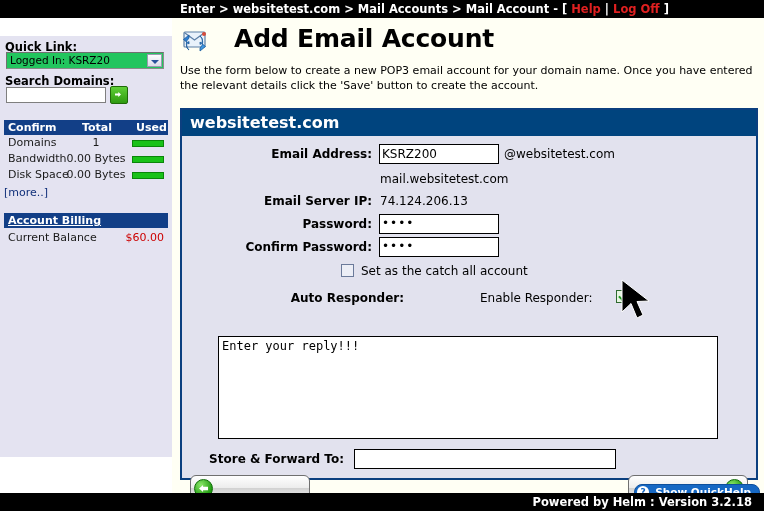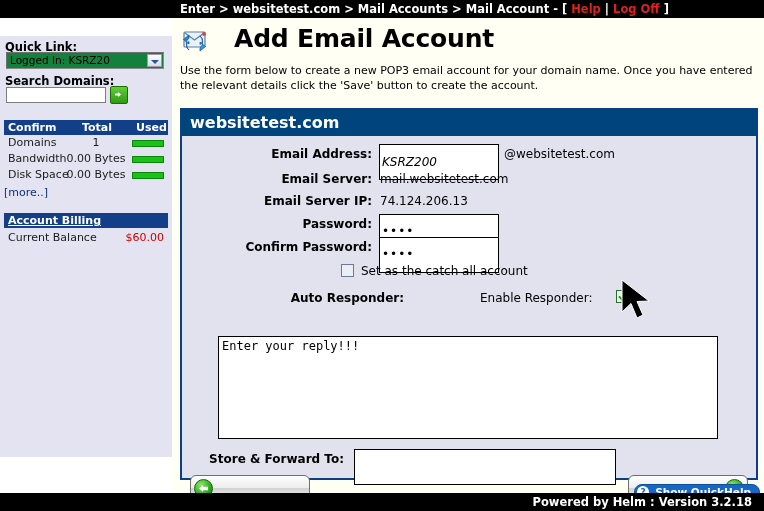--- a/index.html
+++ b/index.html
@@ -50,21 +50,21 @@
     font-family: "DejaVu Sans", sans-serif;
     font-size: 11.5px;
     font-weight: bold;
     color: #000;
   }
   .quicklink-label { position: absolute; left: 5px; top: 4px; }
   .quicklink-select {
     position: absolute; left: 6px; top: 16px;
     width: 158px; height: 17px;
     box-sizing: border-box;
-    background: #15803d;
+    background: #22c55e;
     border: 1px solid #8b8b8b;
     border-top-color:#707070; border-left-color:#707070;
     font-family: "DejaVu Sans", sans-serif;
     font-size: 10.5px;
     line-height: 15px;
     color: #000;
     padding-left: 3px;
     white-space: nowrap;
     overflow: hidden;
   }
@@ -250,30 +250,29 @@
     position: absolute;
     left: 198px;
     font-family: "DejaVu Sans", sans-serif;
     font-size: 12px;
     color: #000000;
     line-height: 20px;
   }
   .ftext {
     position: absolute;
     left: 197px;
-    height: 36px;
+    height: 20px;
     box-sizing: border-box;
     background: #ffffff;
     border: 1px solid #000000;
     font-family: "DejaVu Sans", sans-serif;
     font-size: 12px;
     color: #000;
-    padding: 8px 2px;
+    padding: 0 2px;
     line-height: 16px;
-    font-style: italic;
   }
   .suffix {
     position: absolute;
     font-family: "DejaVu Sans", sans-serif;
     font-size: 12px;
     color: #000;
     line-height: 20px;
   }
   .dots {
     font-family: "DejaVu Sans", sans-serif;
@@ -516,21 +515,20 @@
 
     <div class="panel-body">
 
       <div class="frow" style="top:8px;">
         <span class="flabel">Email Address:</span>
         <input class="ftext" style="width: 120px; top: 0px;" type="text" value="KSRZ200">
         <span class="suffix" style="left:322px;">@websitetest.com</span>
       </div>
 
       <div class="frow" style="top:33px;">
-        <span class="flabel">Email Server:</span>
         <span class="fvalue">mail.websitetest.com</span>
       </div>
 
       <div class="frow" style="top:55px;">
         <span class="flabel">Email Server IP:</span>
         <span class="fvalue">74.124.206.13</span>
       </div>
 
       <div class="frow" style="top:78px;">
         <span class="flabel">Password:</span>

